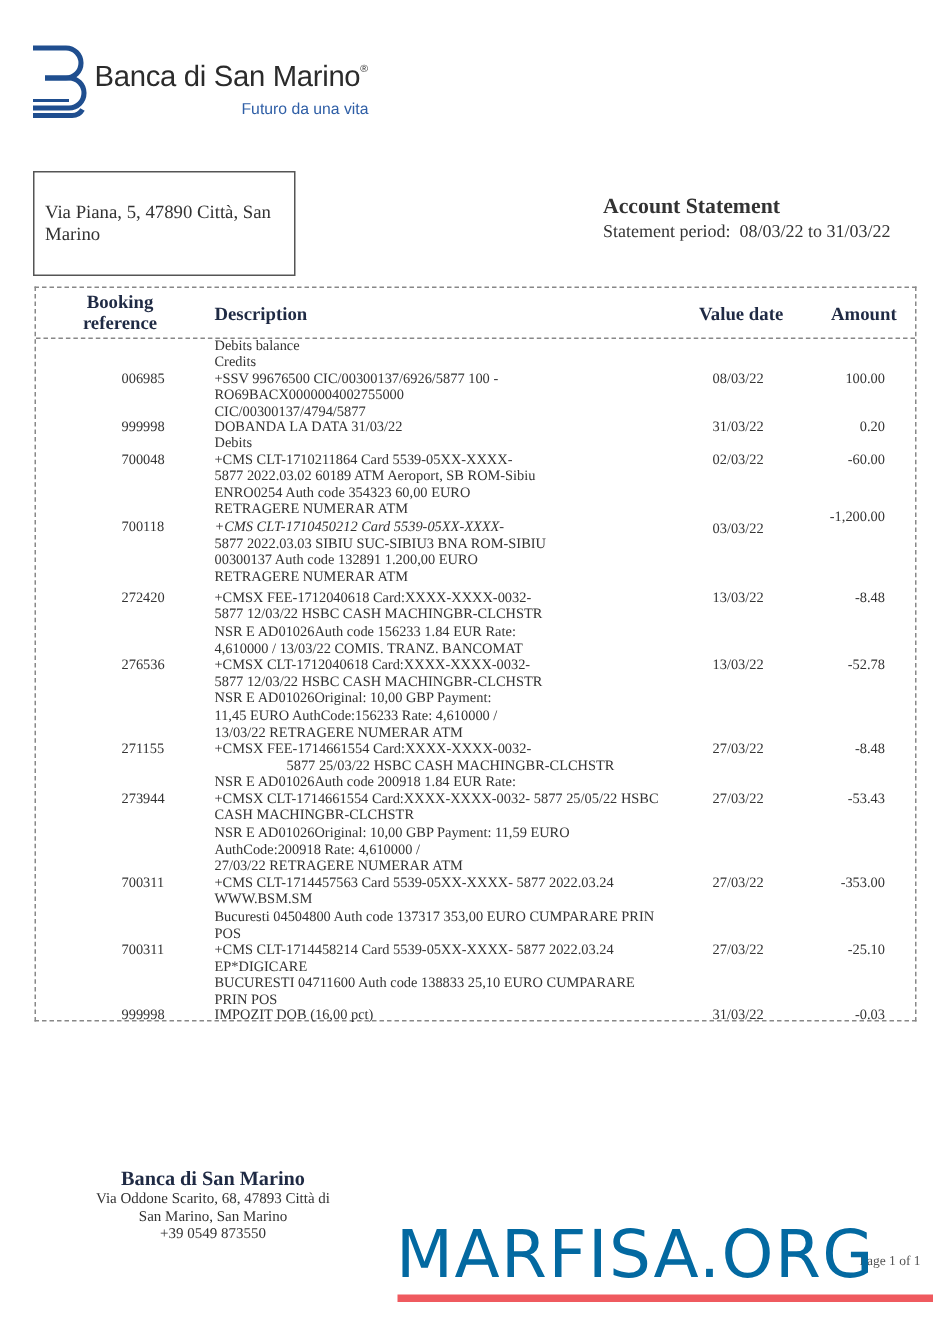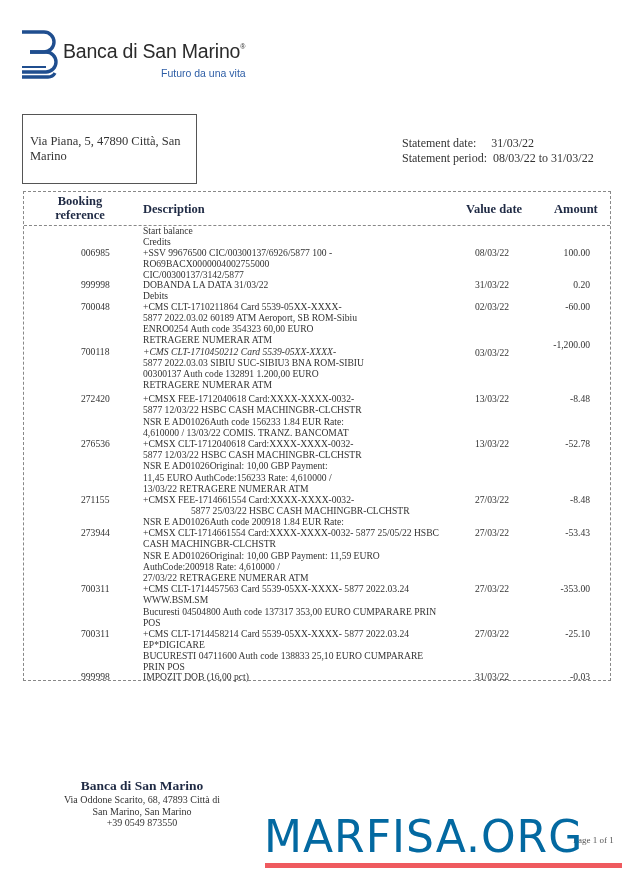--- a/index.html
+++ b/index.html
@@ -57,49 +57,46 @@
   </svg>
   <div class="logo-name"><span>Banca di San Marino</span><sup>®</sup></div>
   <div class="logo-tag">Futuro da una vita</div>
 </div>
 
 <div class="address-box">
   <div class="cust-addr">Via Piana, 5, 47890 Città, San Marino</div>
 </div>
 
 <div class="stmt">
-  <div class="stmt-row stmt-first">
-    <span class="lbl">Statement date:</span>
-    <span style="margin-left:12px">31/03/22</span>
-  </div>
+  <div class="stmt-title">Account Statement</div>
   <div class="stmt-row">
     <span class="lbl">Statement period:</span>
     <span style="margin-left:3px">08/03/22 to 31/03/22</span>
   </div>
 </div>
 
 <div class="table-wrap">
   <div class="thead">
     <div class="th th-ref">
       <div>Booking</div>
       <div>reference</div>
     </div>
     <div class="th th-desc">Description</div>
     <div class="th th-date">Value date</div>
     <div class="th th-amt">Amount</div>
   </div>
   <div id="rows">
-      <div class="line desc" style="top: 33px;">Start balance</div>
+      <div class="line desc" style="top: 33px;">Debits balance</div>
       <div class="line desc" style="top: 44px;">Credits</div>
       <div class="line ref" style="top: 55px;">006985</div>
       <div class="line desc" style="top: 55px;">+SSV 99676500 CIC/00300137/6926/5877 100 -</div>
       <div class="line vdate" style="top: 55px;">08/03/22</div>
       <div class="line amt" style="top: 55px;">100.00</div>
       <div class="line desc" style="top: 66px;">RO69BACX0000004002755000</div>
-      <div class="line desc" style="top: 77px;">CIC/00300137/3142/5877</div>
+      <div class="line desc" style="top: 77px;">CIC/00300137/4794/5877</div>
       <div class="line ref" style="top: 87px;">999998</div>
       <div class="line desc" style="top: 87px;">DOBANDA LA DATA 31/03/22</div>
       <div class="line vdate" style="top: 87px;">31/03/22</div>
       <div class="line amt" style="top: 87px;">0.20</div>
       <div class="line desc" style="top: 98px;">Debits</div>
       <div class="line ref" style="top: 109px;">700048</div>
       <div class="line desc" style="top: 109px;">+CMS CLT-1710211864 Card 5539-05XX-XXXX-</div>
       <div class="line vdate" style="top: 109px;">02/03/22</div>
       <div class="line amt" style="top: 109px;">-60.00</div>
       <div class="line desc" style="top: 120px;">5877 2022.03.02 60189 ATM Aeroport, SB ROM-Sibiu</div>

